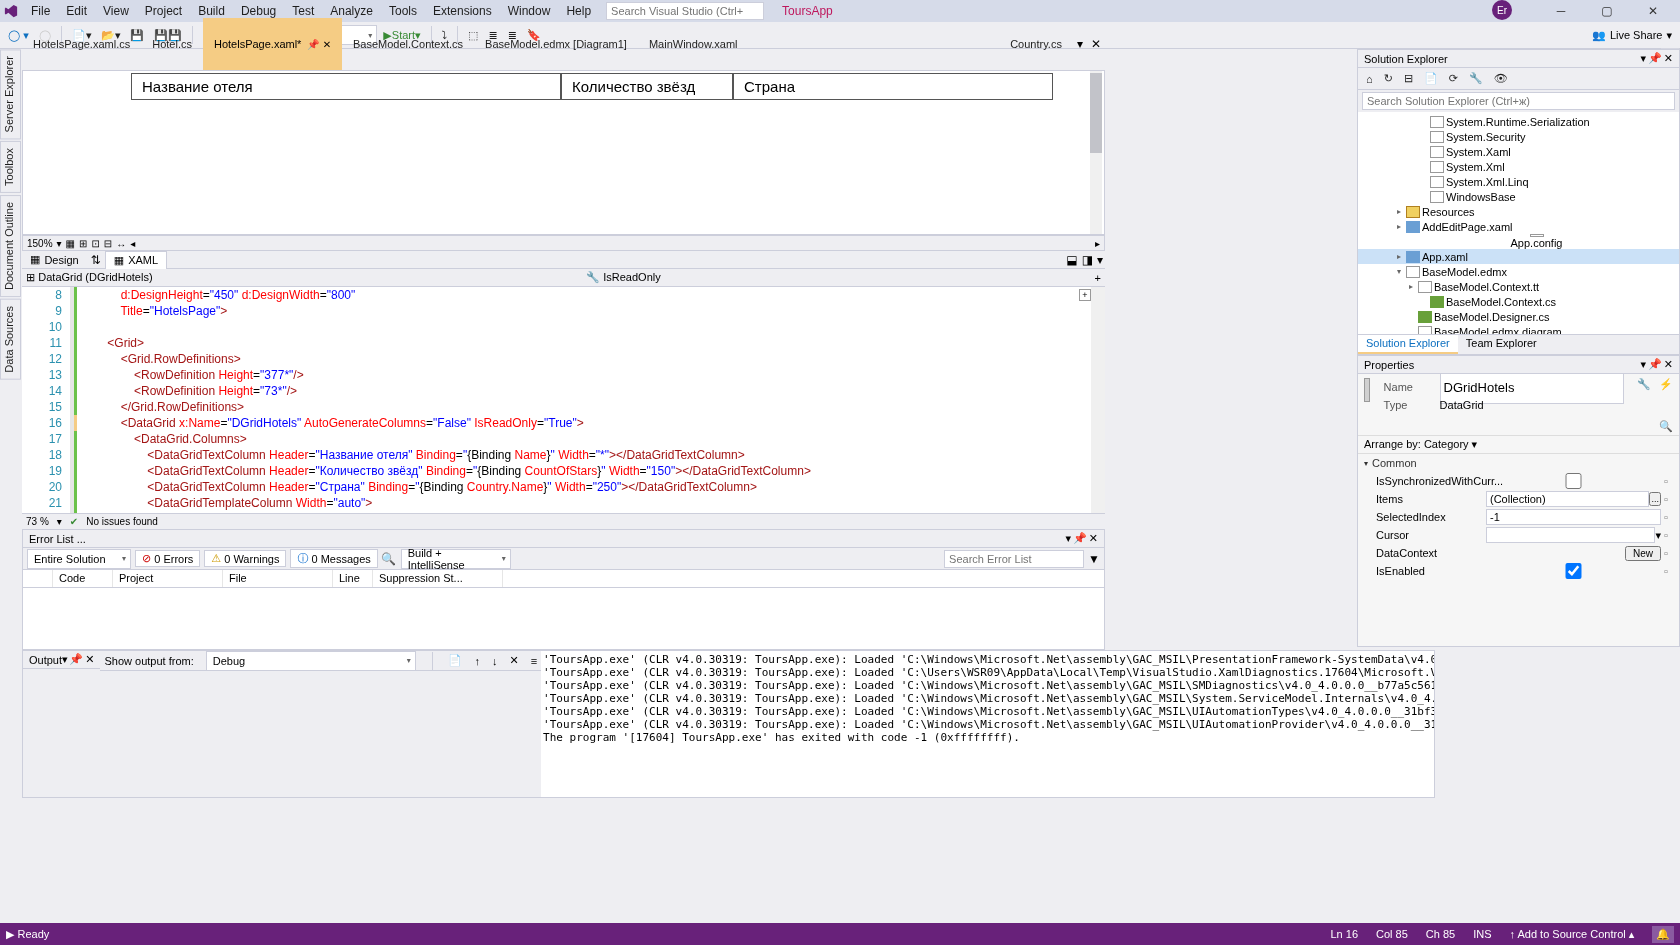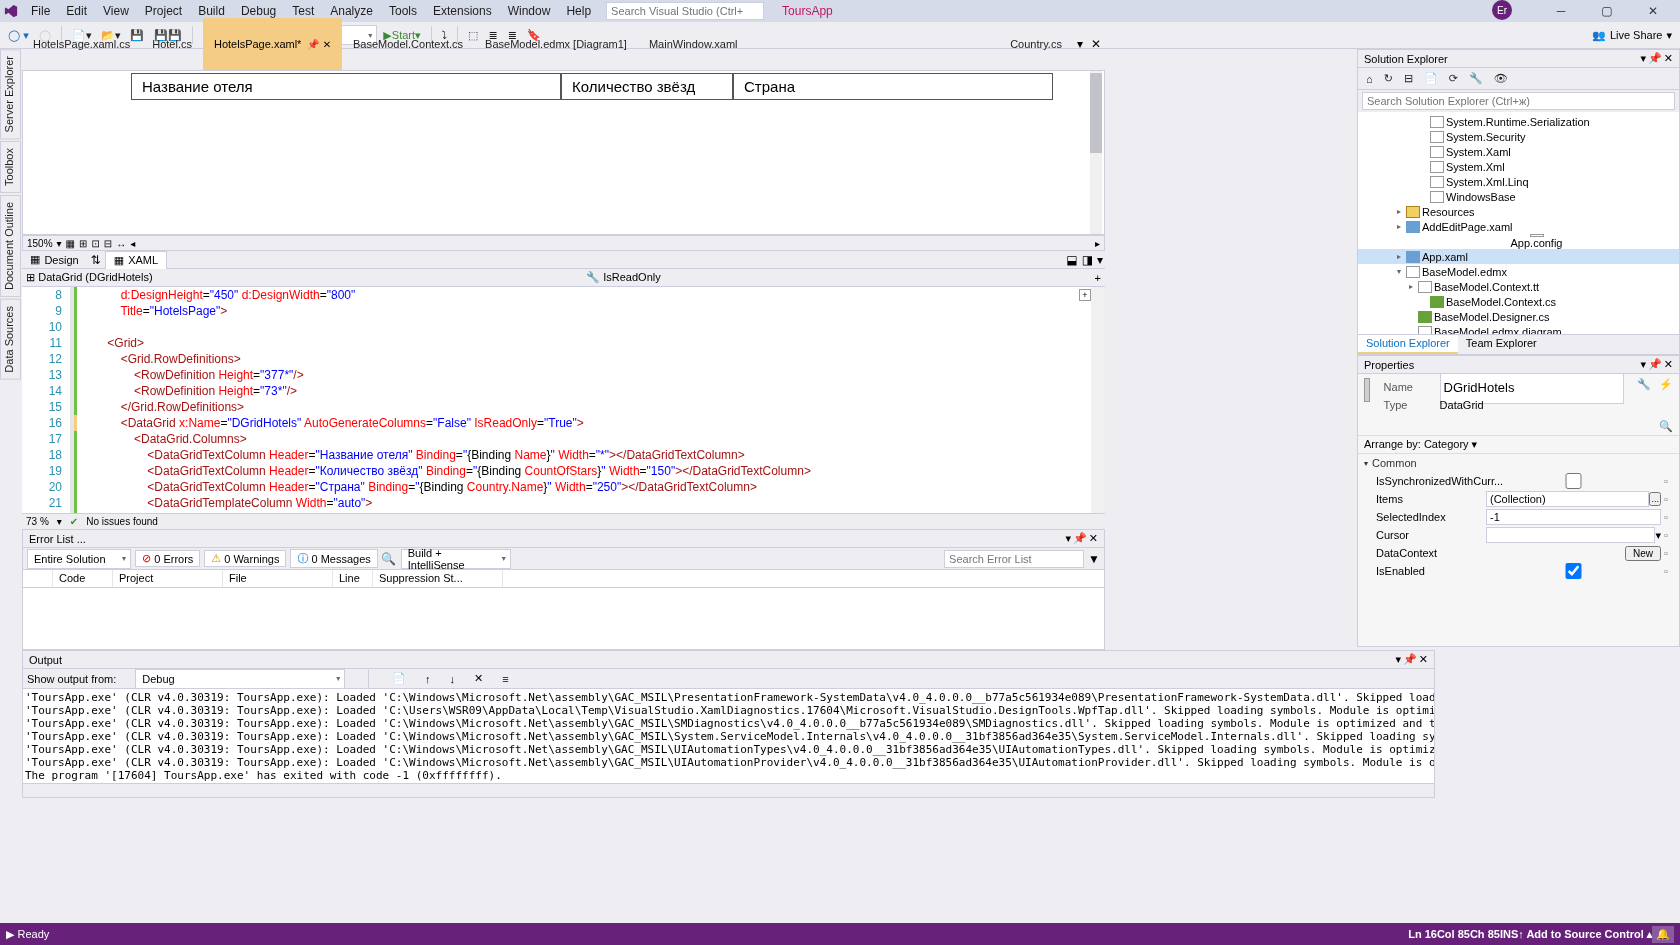--- a/index.html
+++ b/index.html
@@ -108,27 +108,27 @@
 
 .err-panel { position: absolute; left: 22px; top: 529px; width: 1083px; height: 121px; border: 1px solid #cccedb; background: #eeeef2; display: flex; flex-direction: column; }
 .err-toolbar { height: 22px; display: flex; align-items: center; gap: 4px; padding: 0 4px; border-bottom: 1px solid #cccedb; }
 .pill { display: inline-flex; align-items: center; gap: 3px; padding: 1px 6px; border: 1px solid #cccedb; font-size: 11px; background: #fff; }
 .err-head { height: 18px; display: flex; border-bottom: 1px solid #cccedb; background: #fff; font-size: 11px; }
 .err-head span { padding: 2px 6px; border-right: 1px solid #e6e6e6; }
 .err-search { margin-left: auto; }
 .err-search input { width: 140px; border: 1px solid #cccedb; height: 18px; font-size: 11px; padding: 0 4px; color: #717171; }
 
 
-.out-panel { position: absolute; left: 22px; top: 650px; width: 1413px; height: 148px; border: 1px solid #cccedb; background: #eeeef2; display: flex; flex-direction: column; }
-.out-toolbar { height: 20px; display: flex; align-items: center; gap: 19px; padding: 0 4px; border-bottom: 1px solid #cccedb; font-size: 11px; }
+.out-panel { position: absolute; left: 22px; top: 650px; width: 1413px; height: 148px; border: 1px solid #cccedb; background: #eeeef2; display: flex; flex-direction: row; }
+.out-toolbar { height: 20px; display: flex; align-items: center; gap: 12px; padding: 0 4px; border-bottom: 1px solid #cccedb; font-size: 11px; }
 .out-body { flex: 1; background: #fff; font-family: Consolas, monospace; font-size: 11px; white-space: pre; overflow: hidden; padding: 2px; line-height: 13px; }
 
 
 .status-bar { position: absolute; bottom: 0; left: 0; right: 0; height: 22px; background: #68217a; color: #fff; display: flex; align-items: center; padding: 0 6px; font-size: 11px; }
-.status-bar .sb-right { margin-left: auto; display: flex; align-items: center; font-weight: bold; }
+.status-bar .sb-right { margin-left: auto; display: flex; gap: 18px; align-items: center; }
 </style>
 </head>
 <body>
 
 <div class="title-bar">
   <span class="logo">
     <svg viewBox="0 0 16 16">
         <path fill="#68217a" d="M11 1l4 2v10l-4 2-6-5-3 2-1-1V5l1-1 3 2 6-5z"></path>
       </svg>
   </span>

